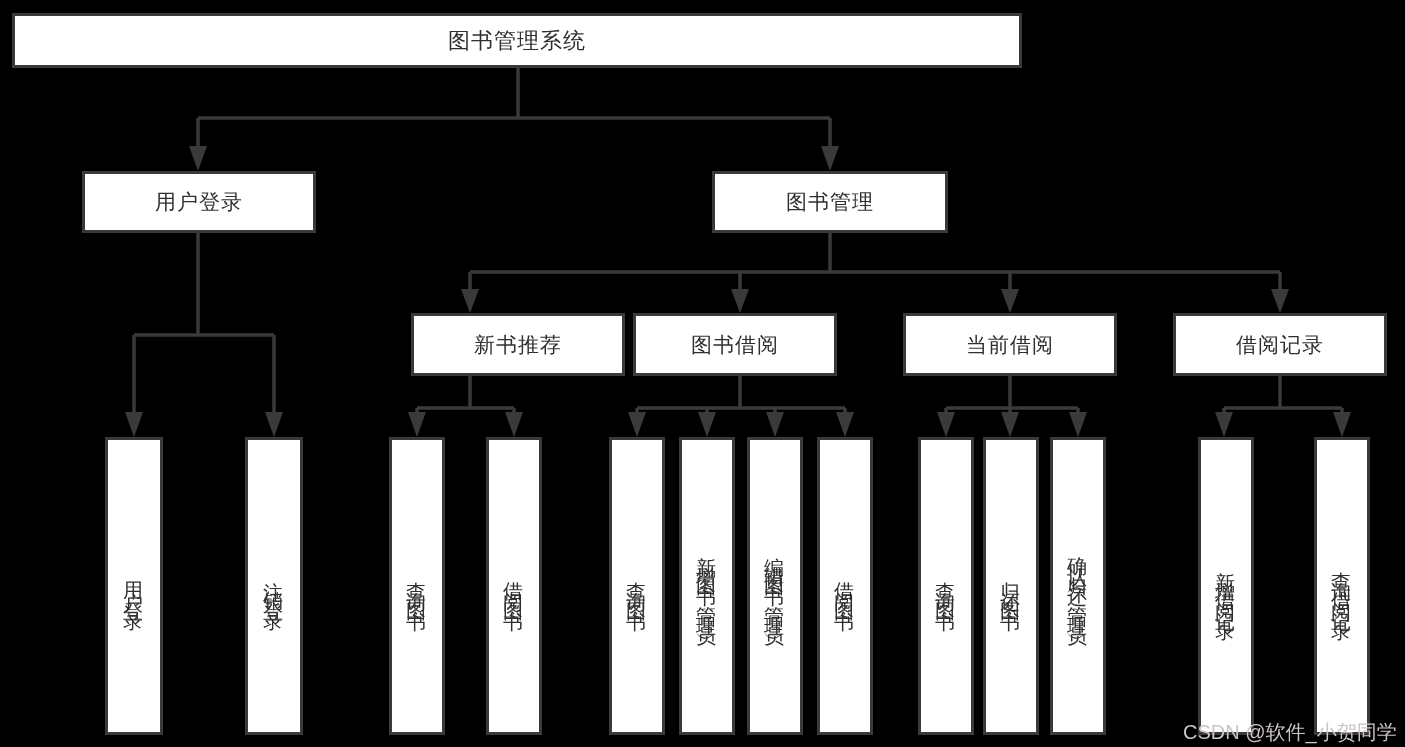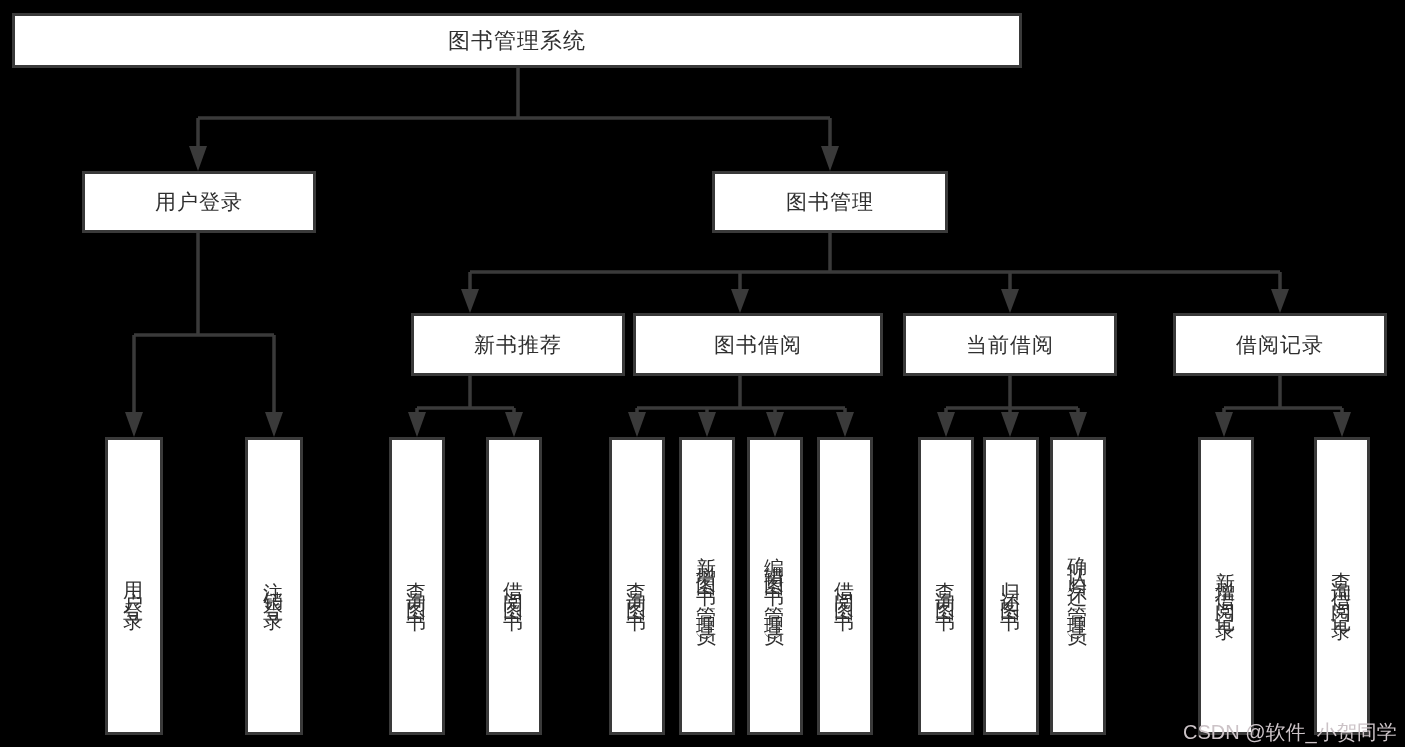--- a/index.html
+++ b/index.html
@@ -104,21 +104,21 @@
   <div class="node h1" style="left:82px; top:171px; width:234px; height:62px;">
     <span class="lbl">用户登录</span>
   </div>
   <div class="node h1" style="left:712px; top:171px; width:236px; height:62px;">
     <span class="lbl">图书管理</span>
   </div>
 
   <div class="node h1" style="left:363px; top:313px; width:214px; height:63px;margin-left:48px;">
     <span class="lbl">新书推荐</span>
   </div>
-  <div class="node h1" style="left:633px; top:313px; width:250px; height:63px;">
+  <div class="node h1" style="left:633px; top:313px; width:204px; height:63px;">
     <span class="lbl">图书借阅</span>
   </div>
   <div class="node h1" style="left:903px; top:313px; width:214px; height:63px;align-items:center;">
     <span class="lbl">当前借阅</span>
   </div>
   <div class="node h1" style="left:1173px; top:313px; width:214px; height:63px;text-align:right;">
     <span class="lbl">借阅记录</span>
   </div>
 
   <div class="node v" style="left:105px; top:437px; width:58px; height:298px;">

